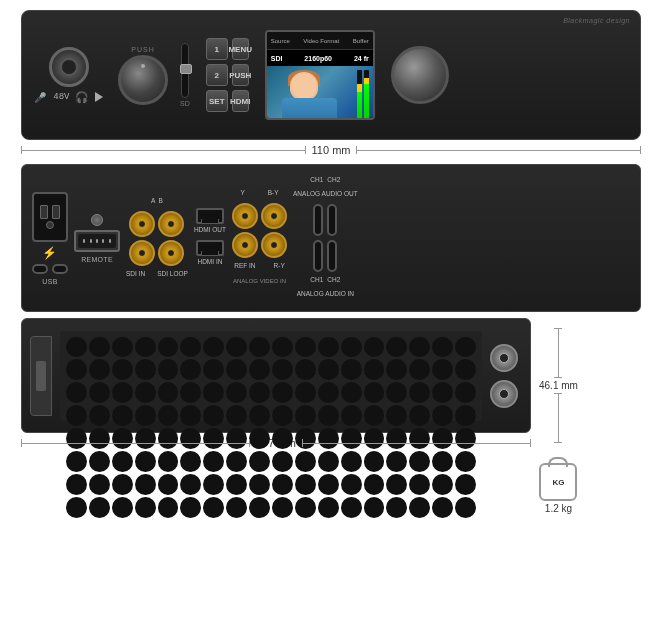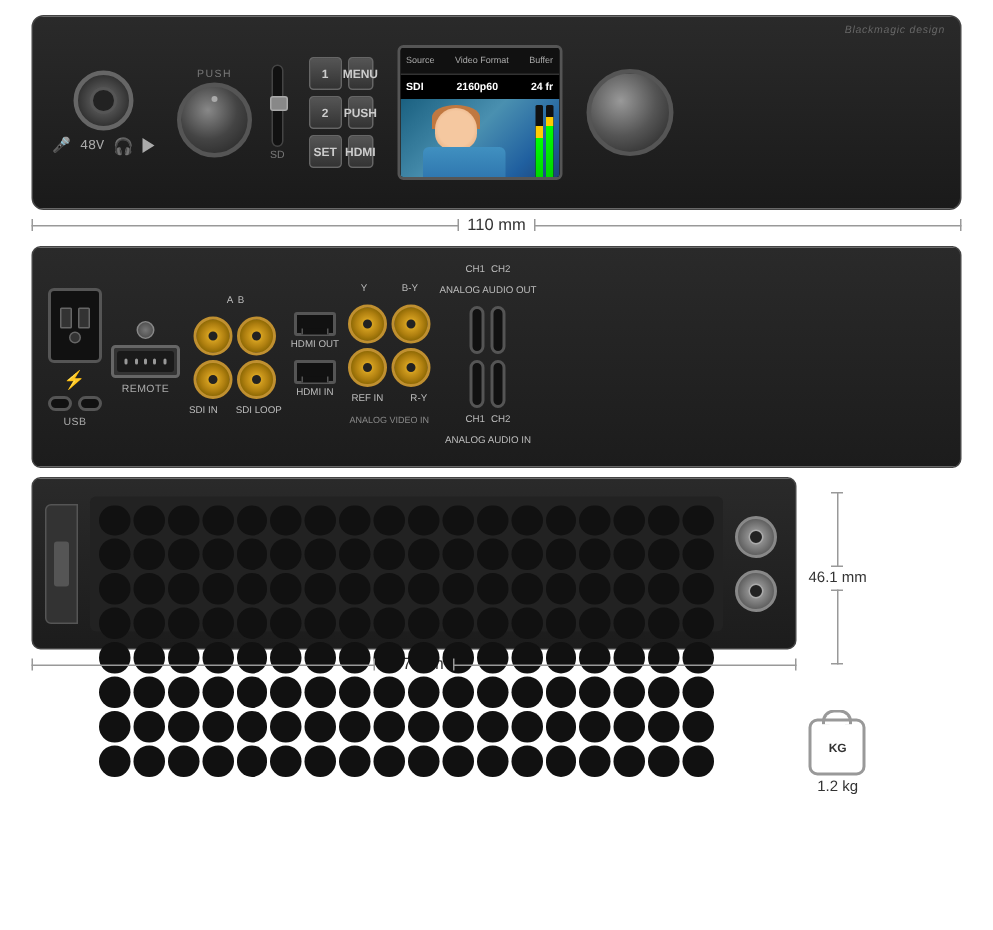--- a/index.html
+++ b/index.html
@@ -1022,21 +1022,21 @@
       </div>
     </div>
 
     <div style="display:flex;flex-direction:column;align-items:center;justify-content:flex-start;gap:4px;padding-top:10px;">
       <div class="height-meas">
         <div class="height-line"></div>
         <span class="height-label">46.1 mm</span>
         <div class="height-line"></div>
       </div>
 
-      <div style="margin-top:32px;display:flex;flex-direction:column;align-items:center;">
+      <div style="margin-top:16px;display:flex;flex-direction:column;align-items:center;">
         <div class="weight-bag">
           <span class="weight-kg">KG</span>
         </div>
         <span class="weight-val">1.2 kg</span>
       </div>
     </div>
   </div>
 
 </div>
 

